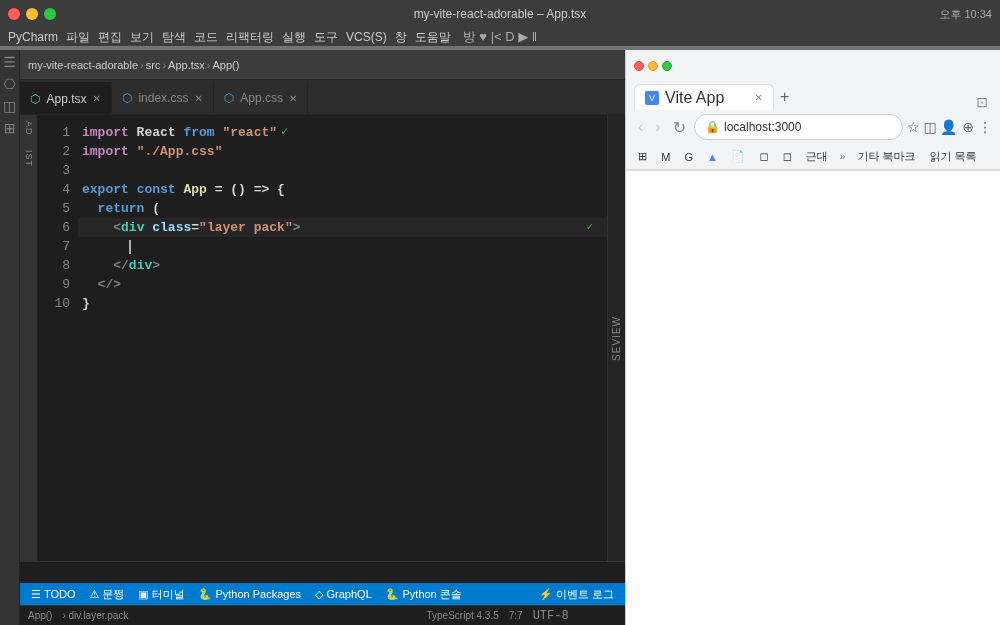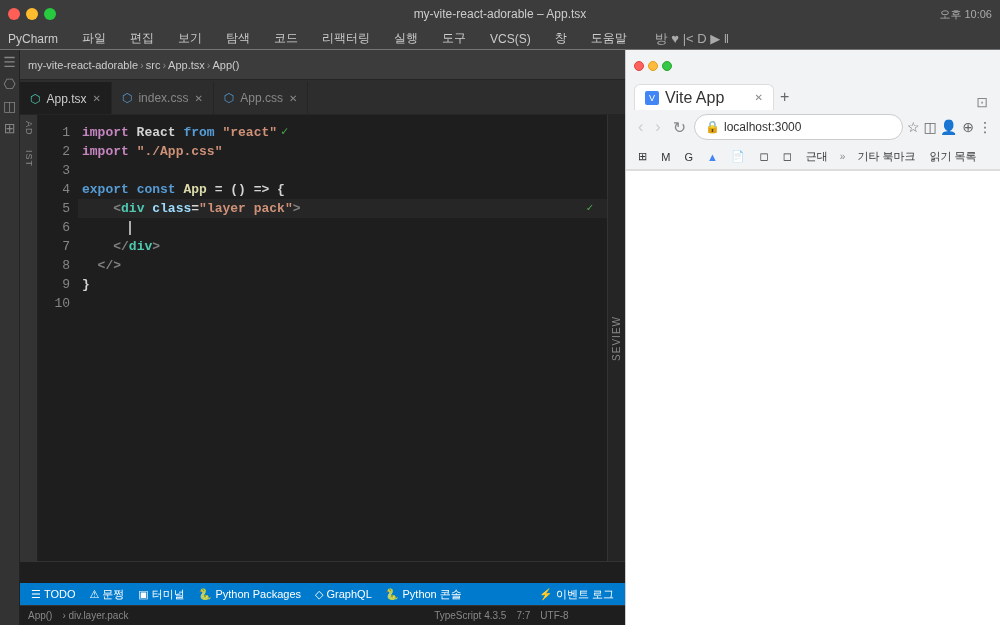--- a/index.html
+++ b/index.html
@@ -34,22 +34,22 @@
     }
     .titlebar-icon-text { color: #aaa; font-size: 11px; }
 
     
     .menubar {
       height: 22px;
       background: #3c3c3c;
       display: flex;
       align-items: center;
       padding: 0 8px;
-      gap: 24px;
-      border-bottom: 1px solid #737373;
+      gap: 8px;
+      border-bottom: 4px solid #737373;
     }
     .menubar-item { color: #ccc; font-size: 12px; cursor: pointer; }
 
     
     .main-layout {
       display: flex;
       height: calc(625px - 28px - 22px);
     }
 
     
@@ -354,21 +354,21 @@
   </style>
 </head>
 <body>
 
 <div class="titlebar">
   <div class="titlebar-dot dot-red"></div>
   <div class="titlebar-dot dot-yellow"></div>
   <div class="titlebar-dot dot-green"></div>
   <span class="titlebar-title">my-vite-react-adorable – App.tsx</span>
   <div class="titlebar-icons">
-    <span class="titlebar-icon-text">오후 10:06</span>
+    <span class="titlebar-icon-text">오후 10:34</span>
   </div>
 </div>
 
 <div class="menubar">
   <span class="menubar-item">PyCharm</span>
   <span class="menubar-item">파일</span>
   <span class="menubar-item">편집</span>
   <span class="menubar-item">보기</span>
   <span class="menubar-item">탐색</span>
   <span class="menubar-item">코드</span>
@@ -468,20 +468,25 @@
             <span class="token-keyword">export</span>
             <span> </span>
             <span class="token-keyword">const</span>
             <span> </span>
             <span class="token-function">App</span>
             <span> = () </span>
             <span class="token-arrow">=&gt;</span>
             <span> {</span>
           </div>
 
+          <div class="code-line">
+            <span>  </span>
+            <span class="token-keyword">return</span>
+            <span> (</span>
+          </div>
 
           <div class="code-line highlighted">
             <span>    </span>
             <span style="color:#808080;">&lt;</span>
             <span class="token-jsx-tag">div</span>
             <span> </span>
             <span class="token-attr">class</span>
             <span>=</span>
             <span class="token-attr-value">"layer pack"</span>
             <span style="color:#808080;">&gt;</span>
@@ -554,21 +559,21 @@
     </div>
 
     <div style="height:20px; background:#1e1e1e; display:flex; align-items:center; justify-content:space-between; padding:0 8px; border-top:1px solid #333;">
       <div style="display:flex; align-items:center; gap:10px;">
         <span style="color:#888; font-size:10px;">App()</span>
         <span style="color:#888; font-size:10px;">› div.layer.pack</span>
       </div>
       <div style="display:flex; align-items:center; gap:10px;">
         <span style="color:#888; font-size:10px;">TypeScript 4.3.5</span>
         <span style="color:#888; font-size:10px;">7:7</span>
-        <span style="color:#888; font-size:10px;">UTF-8</span>
+        <span style="color:#888; font-size:12px;font-family:Liberation Mono, monospace;">UTF-8</span>
         <span style="color:#888; font-size:10px;margin-top:40px;">2개 공백</span>
       </div>
     </div>
 
   </div>
 
   <div class="browser-panel">
 
     <div class="browser-chrome">
 

